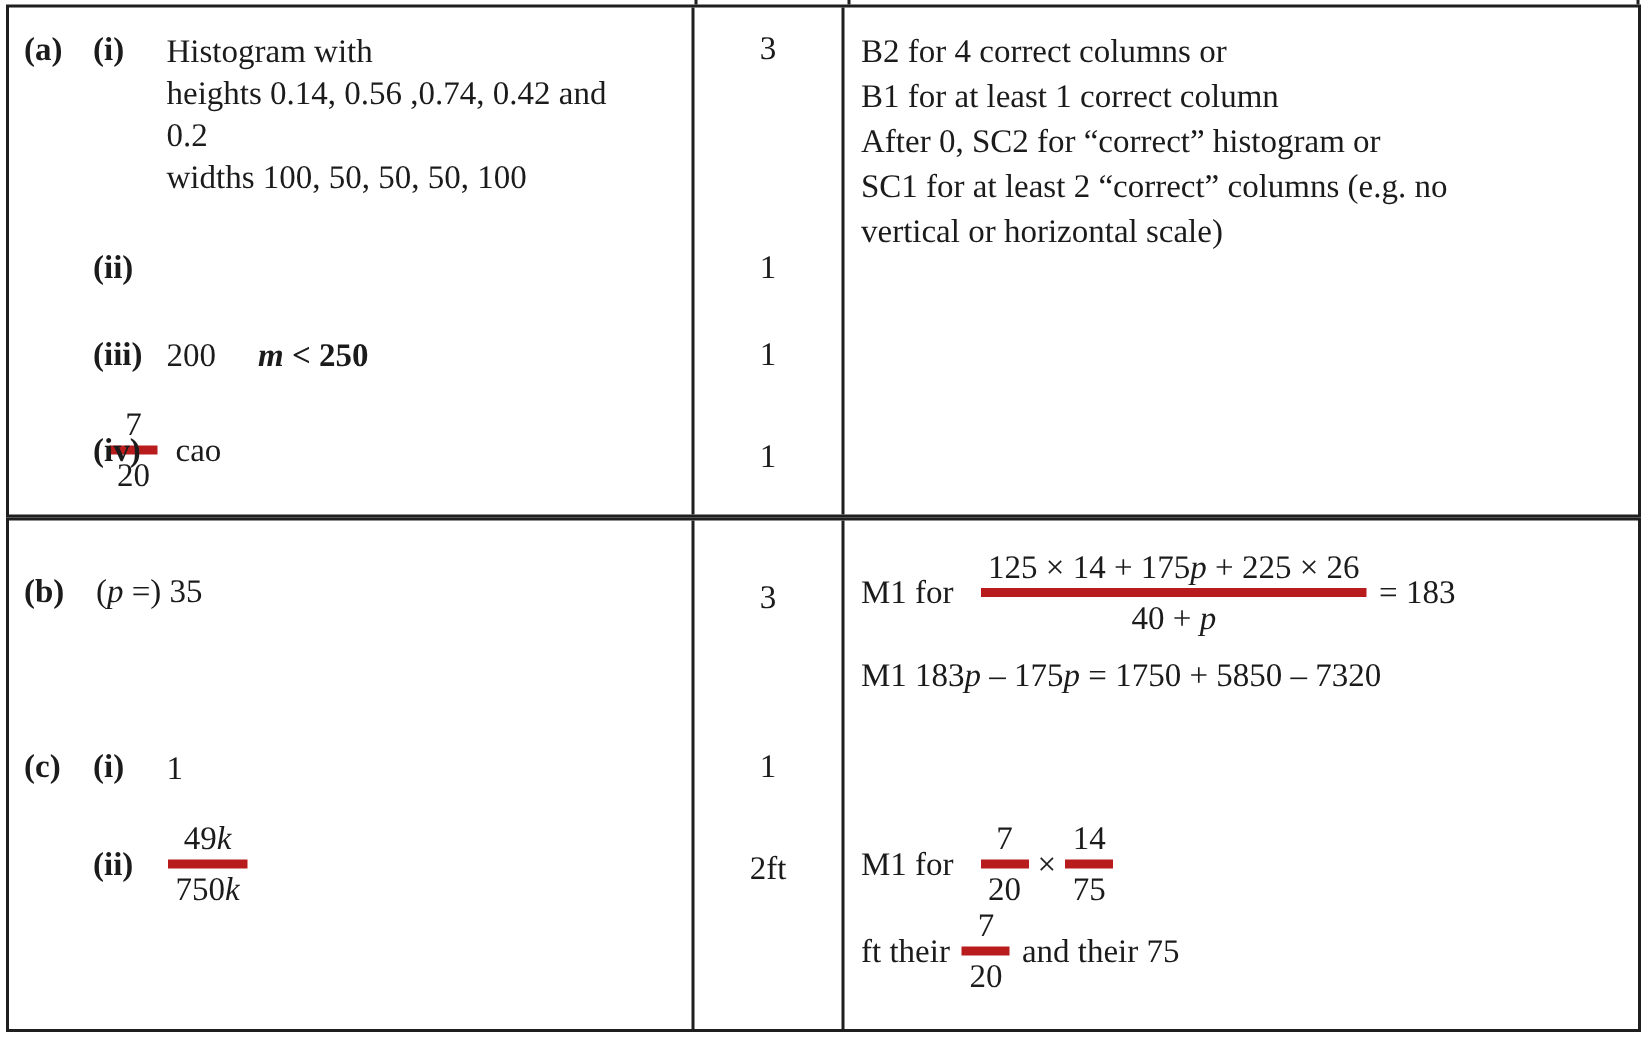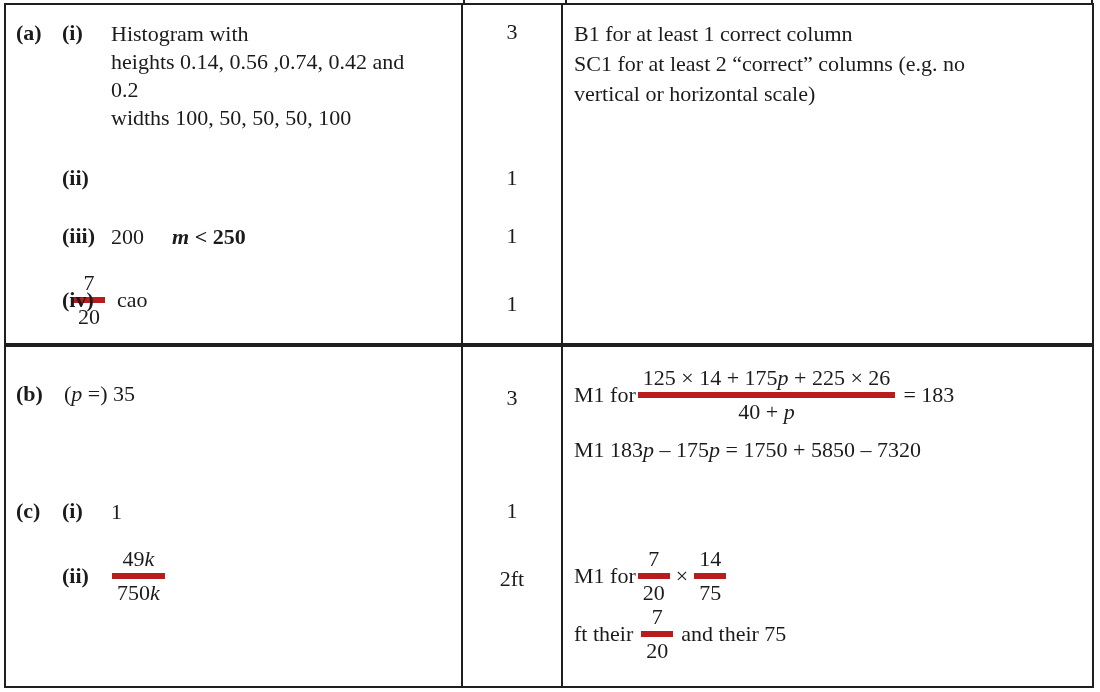--- a/index.html
+++ b/index.html
@@ -46,21 +46,21 @@
   .guid-row { position:absolute; left:11px; right:4px; display:flex; align-items:center; white-space:nowrap; }
 
   
   .frac { display:inline-block; text-align:center; vertical-align:middle; line-height:26px; }
   .frac .num { display:block; padding:0 5px 1px 5px; }
   .frac .den { display:block; border-top:6px solid #b91c1c; padding:1px 5px 0 5px; }
 
   .it { font-style:italic; }
   .gap28 { margin-left:28px;font-weight:bold; }
   .ml8  { margin-left:8px; }
-  .ml10 { margin-left:2px; }
+  .ml10 { margin-left:18px; }
   .ml12 { margin-left:12px; }
   .ml6  { margin-left:6px; }
 </style>
 </head>
 <body>
 
 <div class="page">
 
   <div class="stub" style="left:463px;"></div>
   <div class="stub" style="left:565px;"></div>
@@ -104,21 +104,23 @@
 
     <div class="col-marks">
       <span class="mark" style="top:14px;">3</span>
       <span class="mark" style="top:160px;">1</span>
       <span class="mark" style="top:218px;">1</span>
       <span class="mark" style="top:286px;">1</span>
     </div>
 
     <div class="col-guidance">
       <div class="guid-text" style="top:14px;">
+        <span class="guid-line">B2 for 4 correct columns or</span>
         <span class="guid-line">B1 for at least 1 correct column</span>
+        <span class="guid-line">After 0, SC2 for “correct” histogram or</span>
         <span class="guid-line">SC1 for at least 2 “correct” columns (e.g. no</span>
         <span class="guid-line">vertical or horizontal scale)</span>
       </div>
     </div>
   </div>
 
   <div class="block block-bc">
 
     <div class="col-answer">
 

